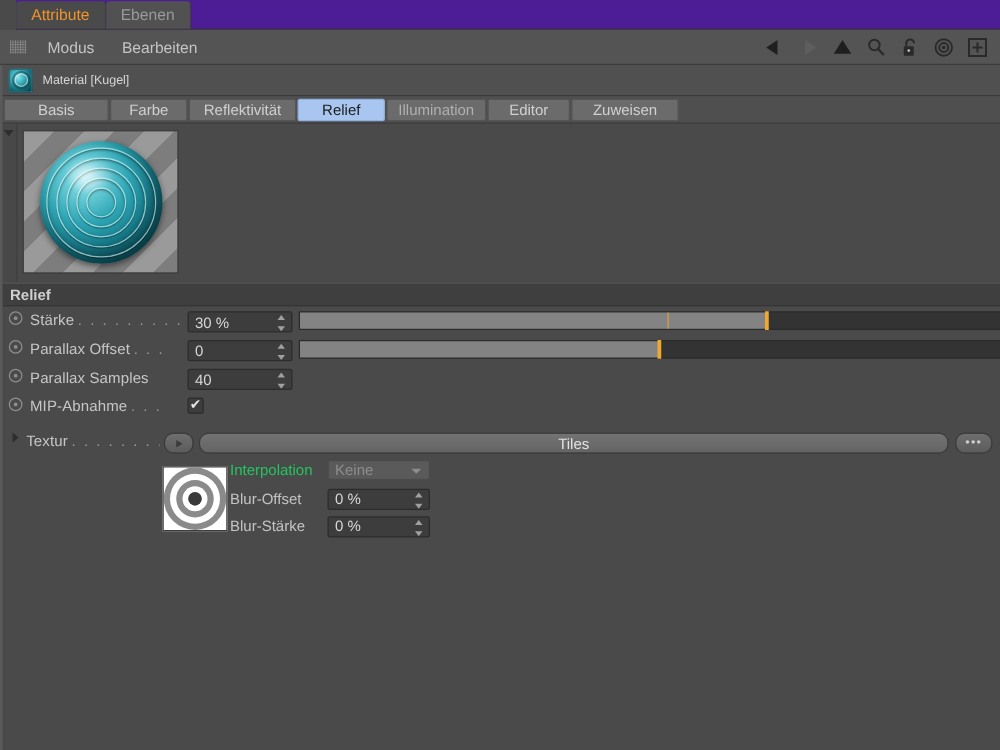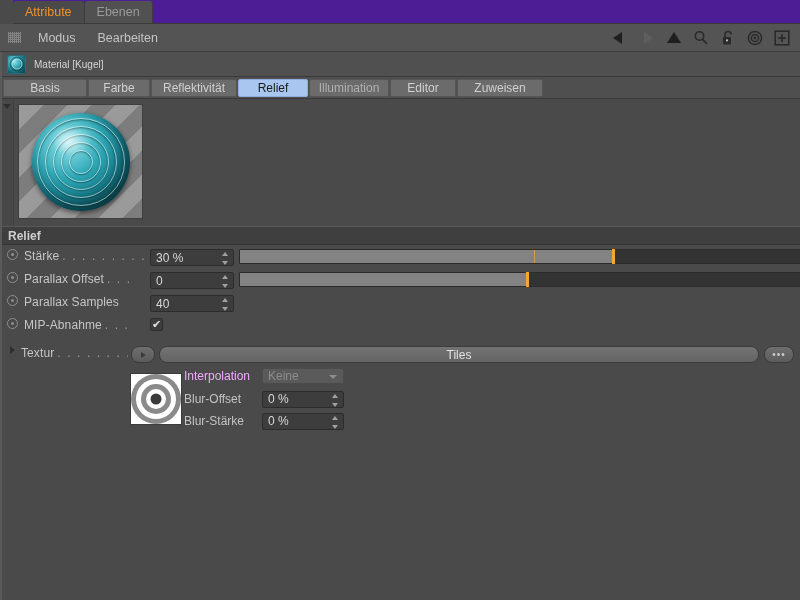--- a/index.html
+++ b/index.html
@@ -254,21 +254,21 @@
   .b2 { width: 40px; height: 40px; background: #ffffff; }
   .b3 { width: 30px; height: 30px; background: #8a8a8a; }
   .b4 { width: 20px; height: 20px; background: #ffffff; }
   .b5 { width: 11px; height: 11px; background: #3a3a3a; }
 
   .subrow {
     position: absolute; left: 184px; height: 20px;
     display: flex; align-items: center;
   }
   .sublabel { width: 78px; font-size: 12px; color: #c3c3c3; flex: none; }
-  .sublabel.dim { color: #f0abfc; }
+  .sublabel.dim { color: #22c55e; }
   .selectfield {
     width: 82px; height: 16px; flex: none;
     background: #5a5a5a; border: 1px solid #4b4b4b; border-radius: 2px;
     display: flex; align-items: center; position: relative;
   }
   .selectfield .val { font-size: 12px; color: #8d8d8d; padding-left: 5px; }
   .selectfield .caret {
     position: absolute; right: 6px; top: 6px;
     width: 0; height: 0;
     border-left: 4px solid transparent; border-right: 4px solid transparent;

